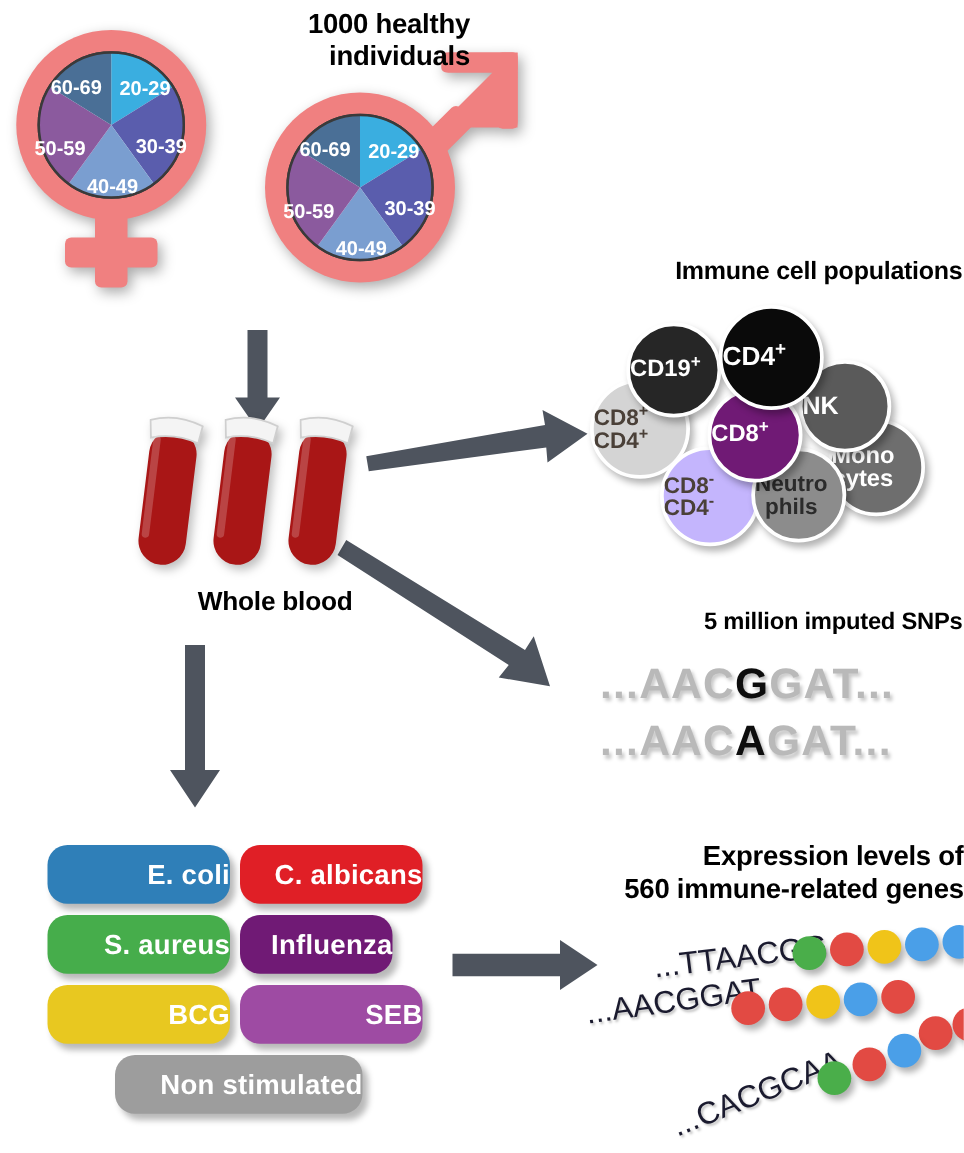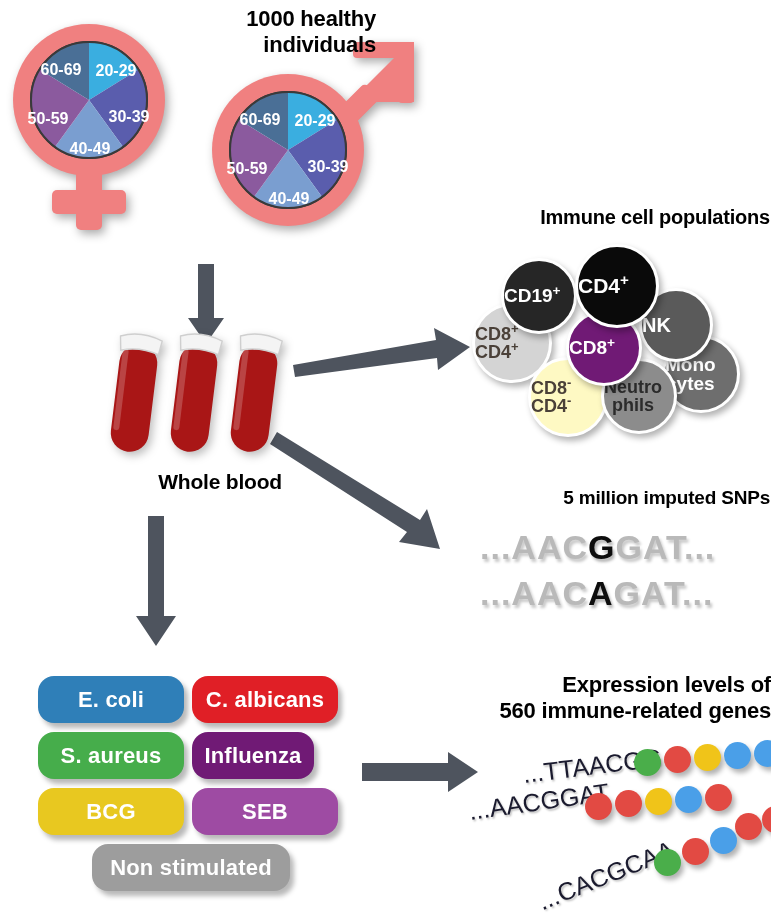--- a/index.html
+++ b/index.html
@@ -39,21 +39,21 @@
     text-align:center;font-weight:bold;line-height:1.02;
     border:3px solid #ffffff;
     box-shadow:3px 4px 6px rgba(0,0,0,0.30);
     box-sizing:border-box;
   }
   .cell sup{font-size:0.72em;line-height:0;vertical-align:super;}
 
   
   .pill{
     position:absolute;border-radius:16px;
-    display:flex;align-items:center;justify-content:center;
+    display:flex;align-items:center;justify-content:flex-end;
     color:#ffffff;font-weight:bold;font-size:22px;
     box-shadow:4px 5px 5px rgba(0,0,0,0.28);
     box-sizing:border-box;letter-spacing:0.2px;
   }
 
   
   .snp-row{
     position:absolute;white-space:pre;font-weight:bold;
     font-family:"Liberation Sans","DejaVu Sans",sans-serif;
     font-size:34px;letter-spacing:1px;
@@ -163,21 +163,21 @@
     </div>
     <div class="cell" style="left: 566px; top: 310px; width: 76px; height: 76px; background: #701a75; color: rgb(255, 255, 255); font-size: 19px; z-index: 5;">
       <span>CD8<sup>+</sup></span>
     </div>
     <div class="cell" style="left: 639px; top: 288px; width: 74px; height: 74px; background: rgb(90, 90, 90); color: rgb(255, 255, 255); font-size: 20px; z-index: 3;">
       <span>NK</span>
     </div>
     <div class="cell" style="left: 472px; top: 303px; width: 80px; height: 80px; background: rgb(212, 212, 212); color: rgb(74, 64, 56); font-size: 18px; z-index: 2;">
       <span>CD8<sup>+</sup><br>CD4<sup>+</sup></span>
     </div>
-    <div class="cell" style="left: 528px; top: 357px; width: 80px; height: 80px; background: #fef9c3; color: rgb(74, 64, 56); font-size: 18px; z-index: 2;">
+    <div class="cell" style="left: 528px; top: 357px; width: 80px; height: 80px; background: #c4b5fd; color: rgb(74, 64, 56); font-size: 18px; z-index: 2;">
       <span>CD8<sup>-</sup><br>CD4<sup>-</sup></span>
     </div>
     <div class="cell" style="left: 601px; top: 358px; width: 76px; height: 76px; background: rgb(140, 140, 140); color: rgb(43, 43, 43); font-size: 18px; z-index: 2;">
       <span>Neutro<br>phils</span>
     </div>
     <div class="cell" style="left: 662px; top: 335px; width: 78px; height: 78px; background: rgb(110, 110, 110); color: rgb(255, 255, 255); font-size: 19px; z-index: 1;">
       <span>Mono<br>cytes</span>
     </div>
   </div>
 

